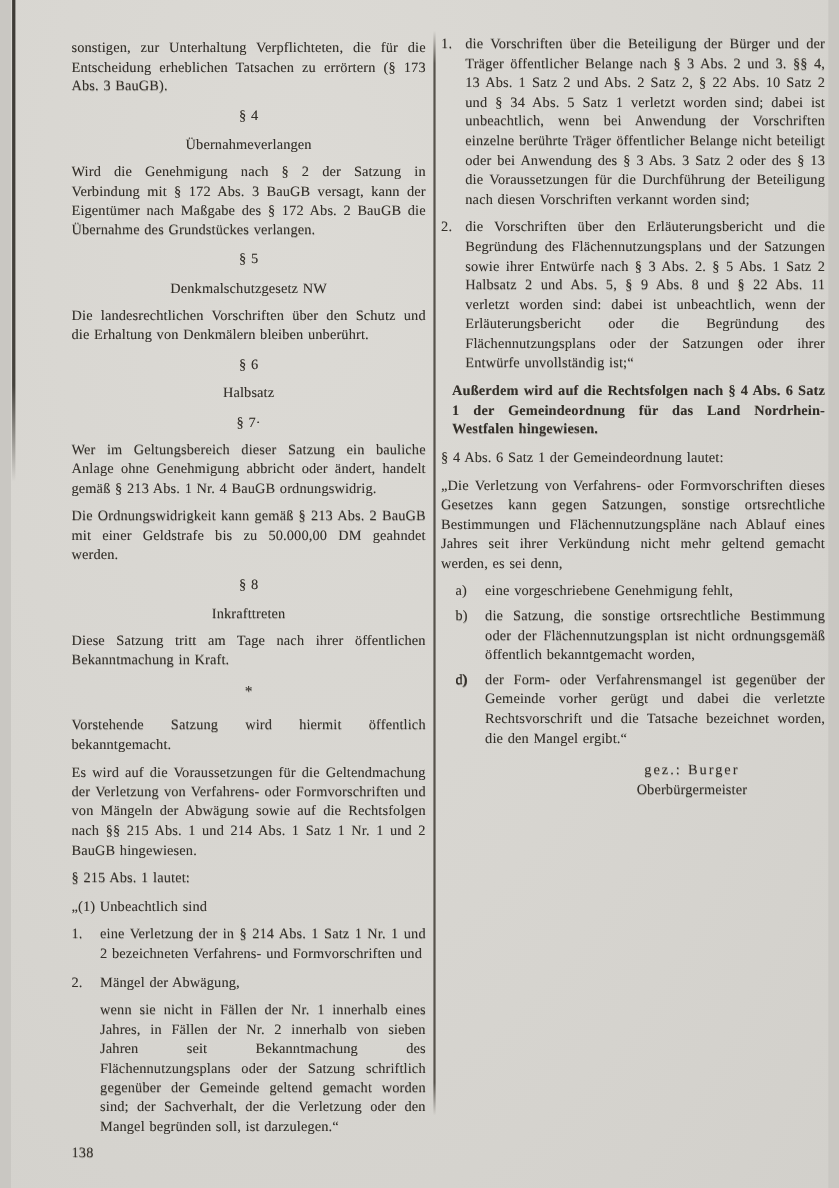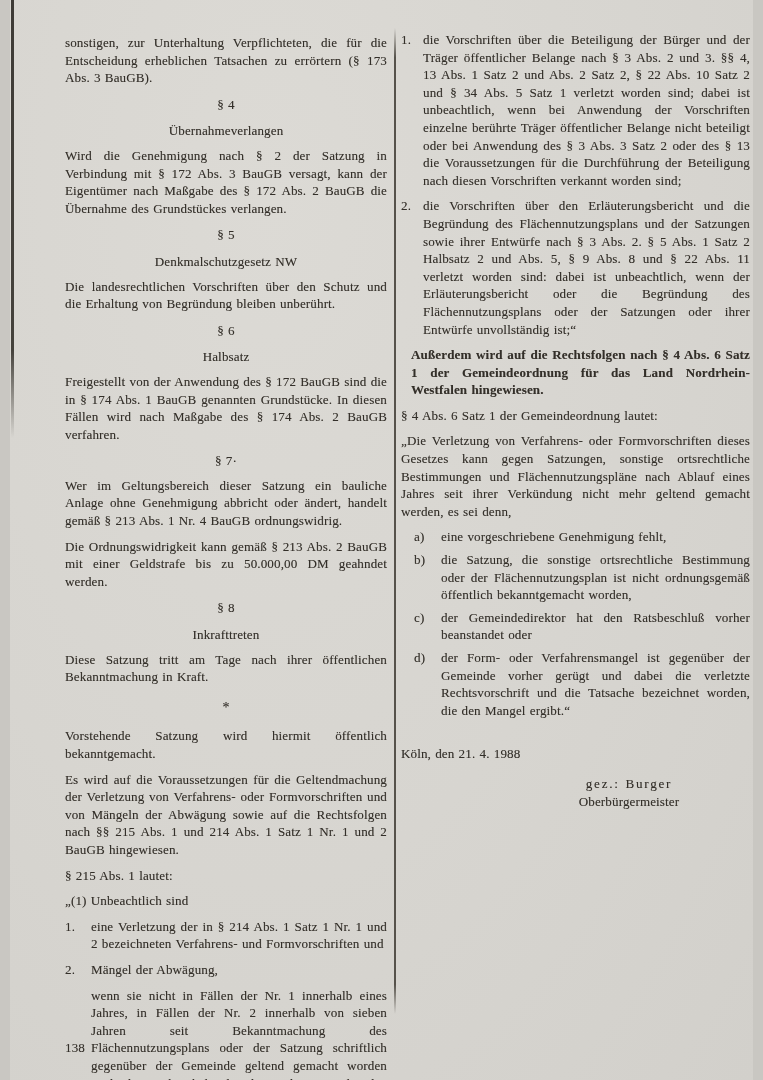--- a/index.html
+++ b/index.html
@@ -53,24 +53,23 @@
 <div class="page">
   <div class="edge-line"></div>
   <div class="divider"></div>
   <div class="col col-left" id="col-left">
       <div class="para">sonstigen, zur Unterhaltung Verpflichteten, die für die Entscheidung erheblichen Tatsachen zu errörtern (§ 173 Abs. 3 BauGB).</div>
       <div class="centerline">§ 4</div>
       <div class="centerline">Übernahmeverlangen</div>
       <div class="para">Wird die Genehmigung nach § 2 der Satzung in Verbindung mit § 172 Abs. 3 BauGB versagt, kann der Eigentümer nach Maßgabe des § 172 Abs. 2 BauGB die Übernahme des Grundstückes verlangen.</div>
       <div class="centerline">§ 5</div>
       <div class="centerline">Denkmalschutzgesetz NW</div>
-      <div class="para">Die landesrechtlichen Vorschriften über den Schutz und die Erhaltung von Begründung bleiben unberührt.</div>
+      <div class="para">Die landesrechtlichen Vorschriften über den Schutz und die Erhaltung von Denkmälern bleiben unberührt.</div>
       <div class="centerline">§ 6</div>
       <div class="centerline">Halbsatz</div>
-      <div class="para">Freigestellt von der Anwendung des § 172 BauGB sind die in § 174 Abs. 1 BauGB genannten Grundstücke. In diesen Fällen wird nach Maßgabe des § 174 Abs. 2 BauGB verfahren.</div>
       <div class="centerline">§ 7·</div>
       <div class="para">Wer im Geltungsbereich dieser Satzung ein bauliche Anlage ohne Genehmigung abbricht oder ändert, handelt gemäß § 213 Abs. 1 Nr. 4 BauGB ordnungswidrig.</div>
       <div class="para">Die Ordnungswidrigkeit kann gemäß § 213 Abs. 2 BauGB mit einer Geldstrafe bis zu 50.000,00 DM geahndet werden.</div>
       <div class="centerline">§ 8</div>
       <div class="centerline">Inkrafttreten</div>
       <div class="para">Diese Satzung tritt am Tage nach ihrer öffentlichen Bekanntmachung in Kraft.</div>
       <div class="star">*</div>
       <div class="para">Vorstehende Satzung wird hiermit öffentlich bekanntgemacht.</div>
       <div class="para">Es wird auf die Voraussetzungen für die Geltendmachung der Verletzung von Verfahrens- oder Formvorschriften und von Mängeln der Abwägung sowie auf die Rechtsfolgen nach §§ 215 Abs. 1 und 214 Abs. 1 Satz 1 Nr. 1 und 2 BauGB hingewiesen.</div>
       <div class="para">§ 215 Abs. 1 lautet:</div>
@@ -80,22 +79,21 @@
       <div class="subpara">wenn sie nicht in Fällen der Nr. 1 innerhalb eines Jahres, in Fällen der Nr. 2 innerhalb von sieben Jahren seit Bekanntmachung des Flächennutzungsplans oder der Satzung schriftlich gegenüber der Gemeinde geltend gemacht worden sind; der Sachverhalt, der die Verletzung oder den Mangel begründen soll, ist darzulegen.“</div>
     </div>
   <div class="col col-right" id="col-right">
       <div class="hang"><span class="marker">1.</span><span>die Vorschriften über die Beteiligung der Bürger und der Träger öffentlicher Belange nach § 3 Abs. 2 und 3. §§ 4, 13 Abs. 1 Satz 2 und Abs. 2 Satz 2, § 22 Abs. 10 Satz 2 und § 34 Abs. 5 Satz 1 verletzt worden sind; dabei ist unbeachtlich, wenn bei Anwendung der Vorschriften einzelne berührte Träger öffentlicher Belange nicht beteiligt oder bei Anwendung des § 3 Abs. 3 Satz 2 oder des § 13 die Voraussetzungen für die Durchführung der Beteiligung nach diesen Vorschriften verkannt worden sind;</span></div>
       <div class="hang"><span class="marker">2.</span><span>die Vorschriften über den Erläuterungsbericht und die Begründung des Flächennutzungsplans und der Satzungen sowie ihrer Entwürfe nach § 3 Abs. 2. § 5 Abs. 1 Satz 2 Halbsatz 2 und Abs. 5, § 9 Abs. 8 und § 22 Abs. 11 verletzt worden sind: dabei ist unbeachtlich, wenn der Erläuterungsbericht oder die Begründung des Flächennutzungsplans oder der Satzungen oder ihrer Entwürfe unvollständig ist;“</span></div>
       <div class="subpara">Außerdem wird auf die Rechtsfolgen nach § 4 Abs. 6 Satz 1 der Gemeindeordnung für das Land Nordrhein-Westfalen hingewiesen.</div>
       <div class="para">§ 4 Abs. 6 Satz 1 der Gemeindeordnung lautet:</div>
       <div class="para">„Die Verletzung von Verfahrens- oder Formvorschriften dieses Gesetzes kann gegen Satzungen, sonstige ortsrechtliche Bestimmungen und Flächennutzungspläne nach Ablauf eines Jahres seit ihrer Verkündung nicht mehr geltend gemacht werden, es sei denn,</div>
       <div class="lhang"><span class="marker">a)</span><span>eine vorgeschriebene Genehmigung fehlt,</span></div>
       <div class="lhang"><span class="marker">b)</span><span>die Satzung, die sonstige ortsrechtliche Bestimmung oder der Flächennutzungsplan ist nicht ordnungsgemäß öffentlich bekanntgemacht worden,</span></div>
-      <div class="lhang"><span class="marker">c)</span><span>der Gemeindedirektor hat den Ratsbeschluß vorher beanstandet oder</span></div>
+      <div class="lhang"><span class="marker">c)</span></div>
       <div class="lhang"><span class="marker">d)</span><span>der Form- oder Verfahrensmangel ist gegenüber der Gemeinde vorher gerügt und dabei die verletzte Rechtsvorschrift und die Tatsache bezeichnet worden, die den Mangel ergibt.“</span></div>
-      <div class="dateline">Köln, den 21. 4. 1988</div>
       <div class="signature">
         <div class="sig-name">gez.: Burger</div>
         <div>Oberbürgermeister</div>
       </div>
     </div>
   <div class="page-number">138</div>
 </div>
 
 </body></html>

